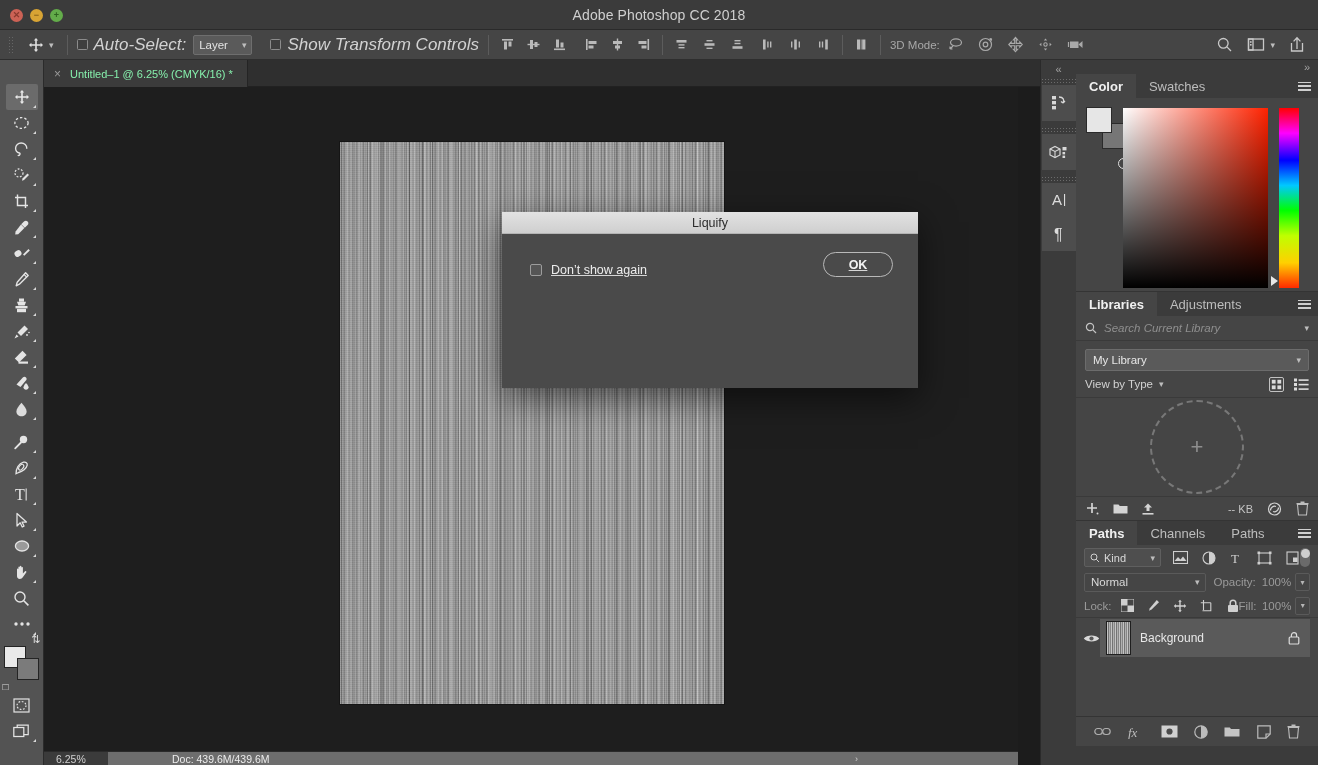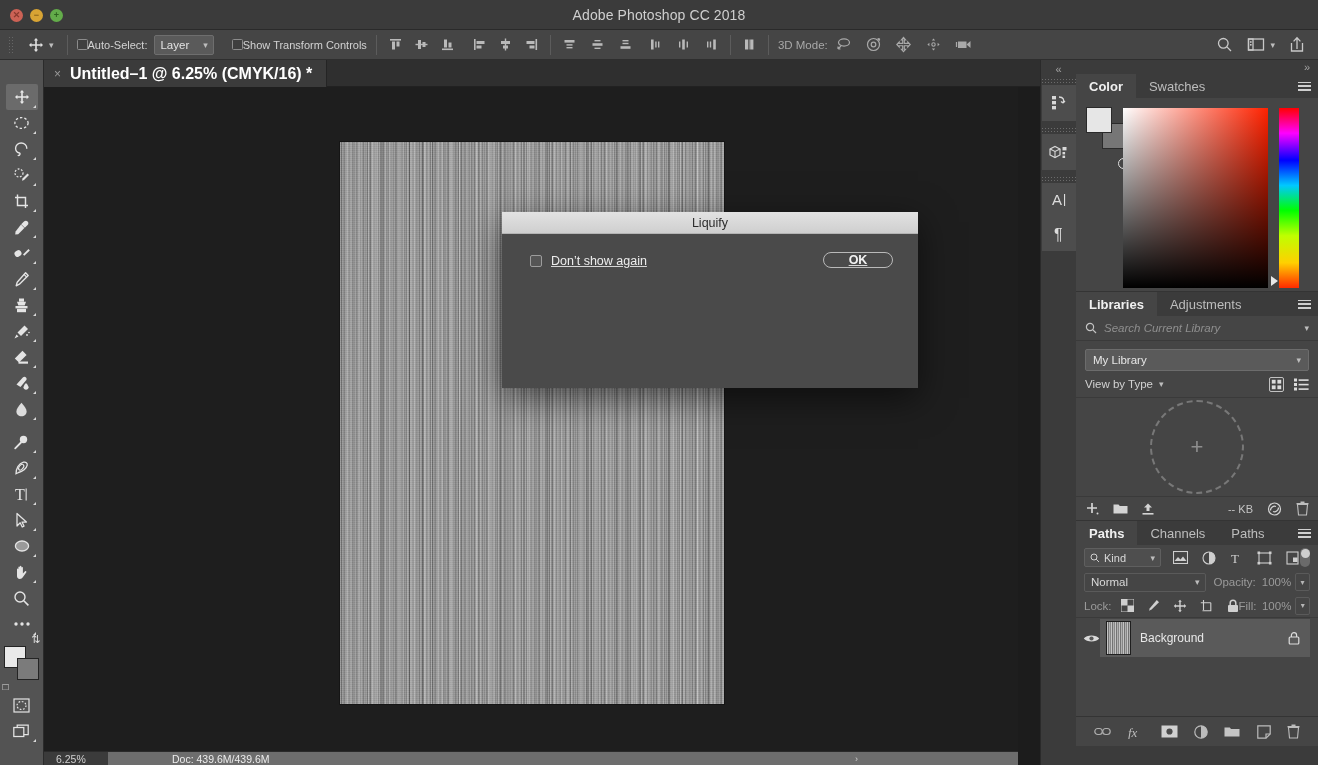--- a/index.html
+++ b/index.html
@@ -32,21 +32,21 @@
     display:flex; align-items:center; padding:0 8px; gap:0;
   }
   .grip { width:7px; height:18px; margin-right:6px;
     background-image:radial-gradient(#6e6e6e 0.6px, transparent 0.7px);
     background-size:3px 3px; opacity:.8; }
   .tool-preset { display:flex; align-items:center; gap:2px; padding:0 4px; }
   .tp-box { width:22px; height:22px; display:flex; align-items:center; justify-content:center; }
   .chev { font-size:9px; color:#bdbdbd; }
   .vdiv { width:1px; height:20px; background:#5c5c5c; margin:0 9px; }
   .ckbox { width:11px; height:11px; border:1px solid #8c8c8c; background:#3f3f3f; border-radius:1.5px; display:inline-block; }
-  .opt-label { font-size:11px; color:#d2d2d2; margin-left:0; white-space:nowrap; }
+  .opt-label { font-size:17px; color:#d2d2d2; margin-left:6px; white-space:nowrap;font-style:italic; }
   .select {
     height:20px; background:#5a5a5a; border:1px solid #6e6e6e; border-radius:2px;
     display:flex; align-items:center; padding:0 5px; gap:14px; margin-left:7px;
     font-size:11.5px; color:#e2e2e2;
   }
   .align-group { display:flex; align-items:center; gap:7px; }
   .align-group.g2 { gap:9px; }
   .alnbtn { width:19px; height:19px; display:flex; align-items:center; justify-content:center; }
   .mode3d { font-size:11.5px; color:#a8a8a8; margin-right:6px; }
   .right-tools { margin-left:auto; display:flex; align-items:center; gap:12px; padding-right:4px; }
@@ -55,21 +55,21 @@
   .tabbar {
     position:absolute; left:44px; top:60px; width:1274px; height:27px;
     background:#2f2f2f; border-bottom:1px solid #212121;
   }
   .doctab {
     position:absolute; left:0; top:0; height:27px; background:#3b3b3b;
     display:flex; align-items:center; padding:0 14px 0 10px; gap:9px;
     border-right:1px solid #242424;
   }
   .doctab .x { font-size:12px; color:#9a9a9a; }
-  .doctab .tname { font-size:16px; font-weight:bold; color:#ffffff; white-space:nowrap; }
+  .doctab .tname { font-size:11px; font-weight:normal; color:#86efac; white-space:nowrap; }
 
   
   .toolbar {
     position:absolute; left:0; top:60px; width:44px; height:705px;
     background:#535353; border-right:1px solid #2b2b2b;
     padding-top:24px; display:flex; flex-direction:column; align-items:center;
   }
   .tool { width:32px; height:26px; display:flex; align-items:center; justify-content:center;
           position:relative; color:#e4e4e4; }
   .tool.sel { background:#6b6b6b; border-radius:2px; }
@@ -235,21 +235,21 @@
   .dlg-title { height:22px; background:#d8d8d8;
     background-image:linear-gradient(#e2e2e2,#cfcfcf);
     display:flex; align-items:center; justify-content:center;
     font-size:12.5px; color:#2c2c2c; border-bottom:1px solid #b4b4b4; }
   .dlg-body { display:flex; padding:22px 22px 0 22px; gap:19px; }
   .dlg-msg { font-size:12.8px; line-height:17.5px; color:#ececec; padding-top:2px; }
   .dlg-foot { display:flex; align-items:flex-end; padding:18px 25px 0 28px;text-decoration:underline; }
   .dsc { display:flex; align-items:center; gap:9px; }
   .dsc .cb { width:12px; height:12px; border:1px solid #9c9c9c; background:#555; border-radius:2px; }
   .dsc .lb { font-size:12.5px; color:#ededed; }
-  .ok-btn { margin-left:auto; width:70px; height:16px; border:1px solid #b9b9b9; border-radius:13px;
+  .ok-btn { margin-left:auto; width:70px; height:25px; border:1px solid #b9b9b9; border-radius:13px;
     display:flex; align-items:center; justify-content:center;
     font-size:12.5px; font-weight:bold; color:#f2f2f2; background:transparent; }
 
   svg { display:block; }
 </style>
 </head>
 <body>
 
 <div class="app">
 

